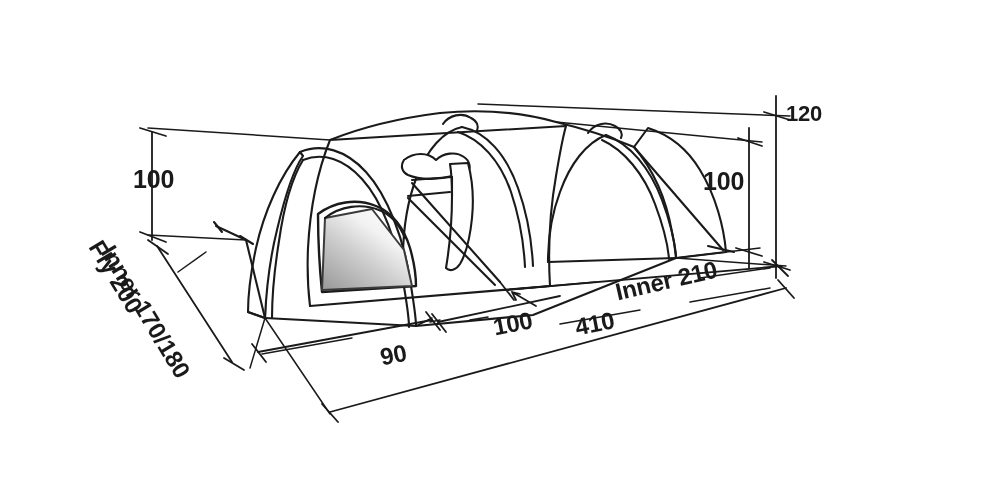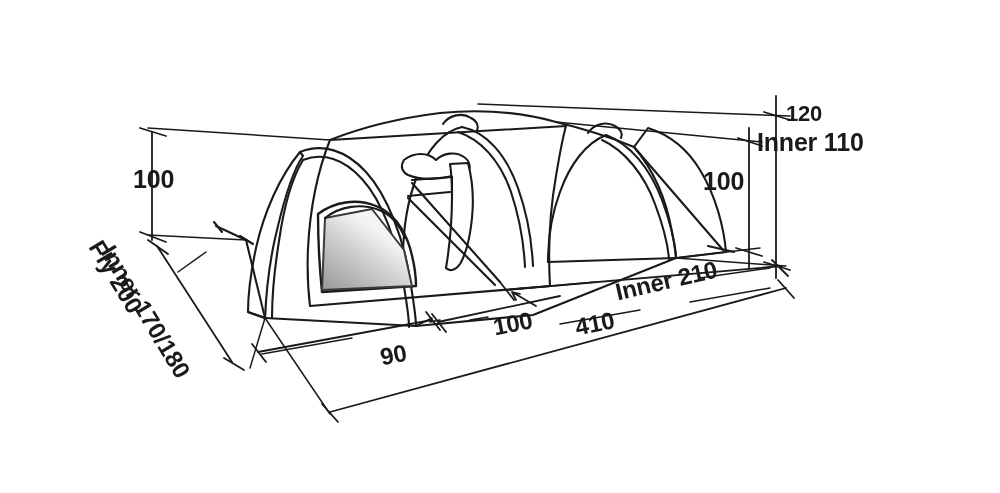--- a/index.html
+++ b/index.html
@@ -257,18 +257,17 @@
   <div class="dim-label lbl-90">90</div>
 
   <div class="dim-label lbl-100-bottom">100</div>
 
   <div class="dim-label lbl-410">410</div>
 
   <div class="dim-label lbl-inner210">Inner 210</div>
 
   <div class="dim-label lbl-120">120</div>
 
-  <div class="dim-label lbl-inner110">Inner 110</div>
 
   <div class="dim-label lbl-100-right">100</div>
 
 
 </div>
 
 </body></html>

